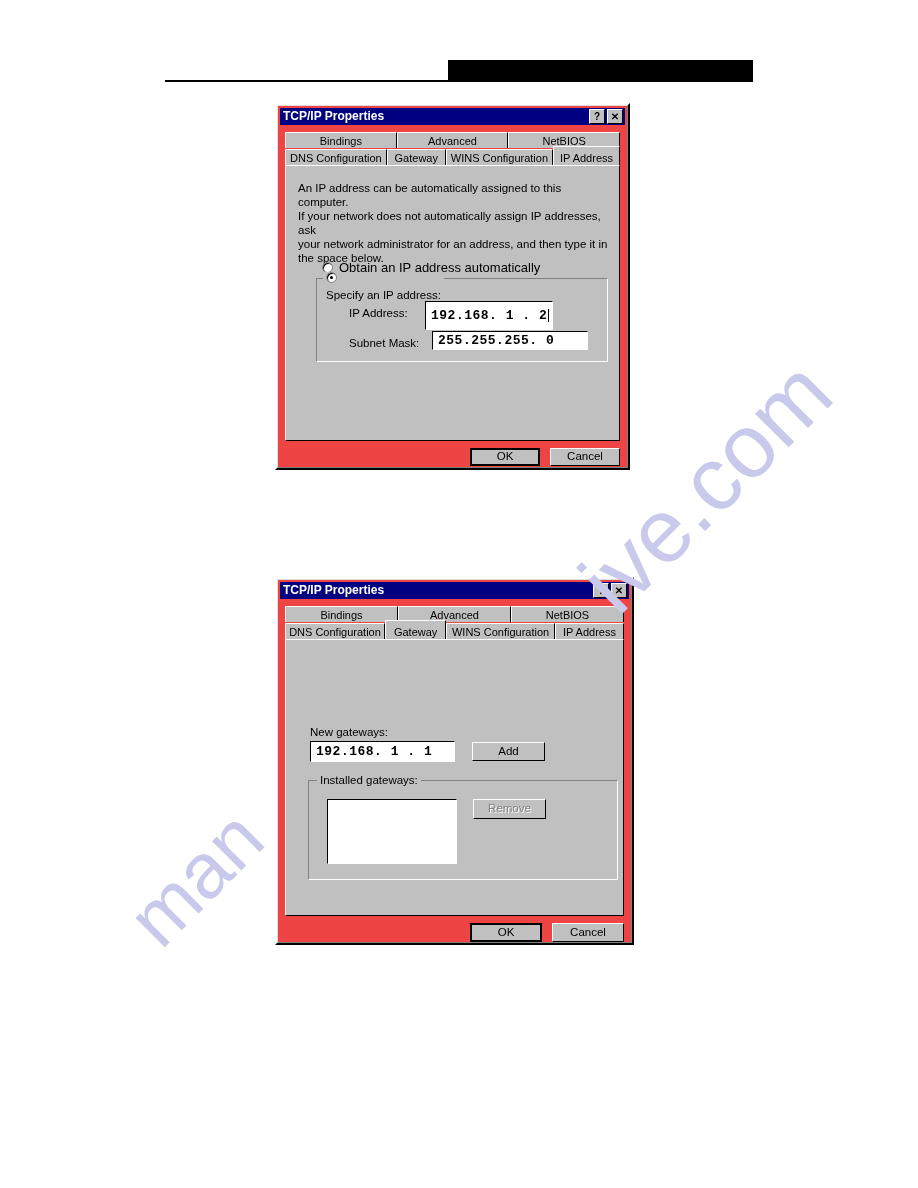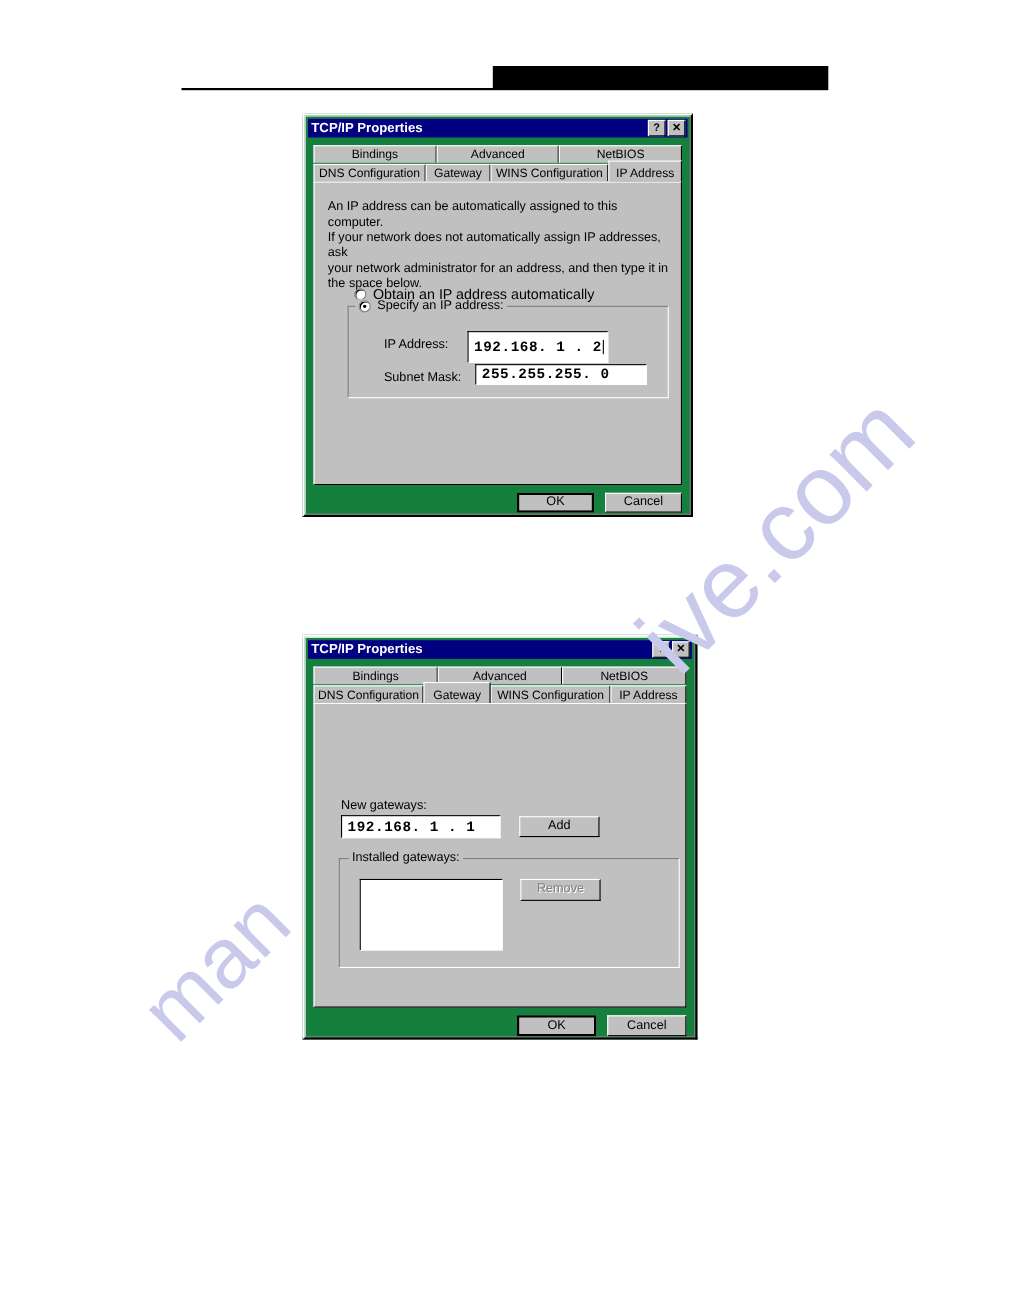--- a/index.html
+++ b/index.html
@@ -65,21 +65,21 @@
   #wm-left {
     left: 110px;
     top: 900px;
     font-size: 78px;
     transform: rotate(-45deg);
   }
 
   
   .dialog {
     position: absolute;
-    background: #15803d;
+    background: #ef4444;
     box-sizing: border-box;
     border-top: 2px solid #ffffff;
     border-left: 2px solid #ffffff;
     border-right: 2px solid #000000;
     border-bottom: 2px solid #000000;
     z-index: 10;
   }
   .dialog-inner-bevel {
     position: absolute;
     left: 0; top: 0; right: 0; bottom: 0;
@@ -363,21 +363,21 @@
 If your network does not automatically assign IP addresses, ask
 your network administrator for an address, and then type it in
 the space below.</div>
 
     <div class="radio-row" style="left:36px; top:94px;">
       <span class="radio"></span>
       <span class="radio-label">Obtain an IP address automatically</span>
     </div>
 
     <div class="groupbox" style="left:30px; top:112px; width:292px; height:84px;">
-      <div class="groupbox-legend" style="left:6px; display:flex; align-items:flex-end; gap:6px; top:-7px;">
+      <div class="groupbox-legend" style="left:6px; display:flex; align-items:flex-start; gap:6px; top:-7px;flex-direction:column;">
         <span class="radio checked"></span>
         <span>Specify an IP address:</span>
       </div>
 
       <div class="label" style="left:32px; top:28px;">IP Address:</div>
       <div class="ipfield" style="left:108px; top:22px; width:128px; height:29px;">
         <span>192.168. 1 . 2</span><span class="caret"></span>
       </div>
 
       <div class="label" style="left:32px; top:58px;">Subnet Mask:</div>

